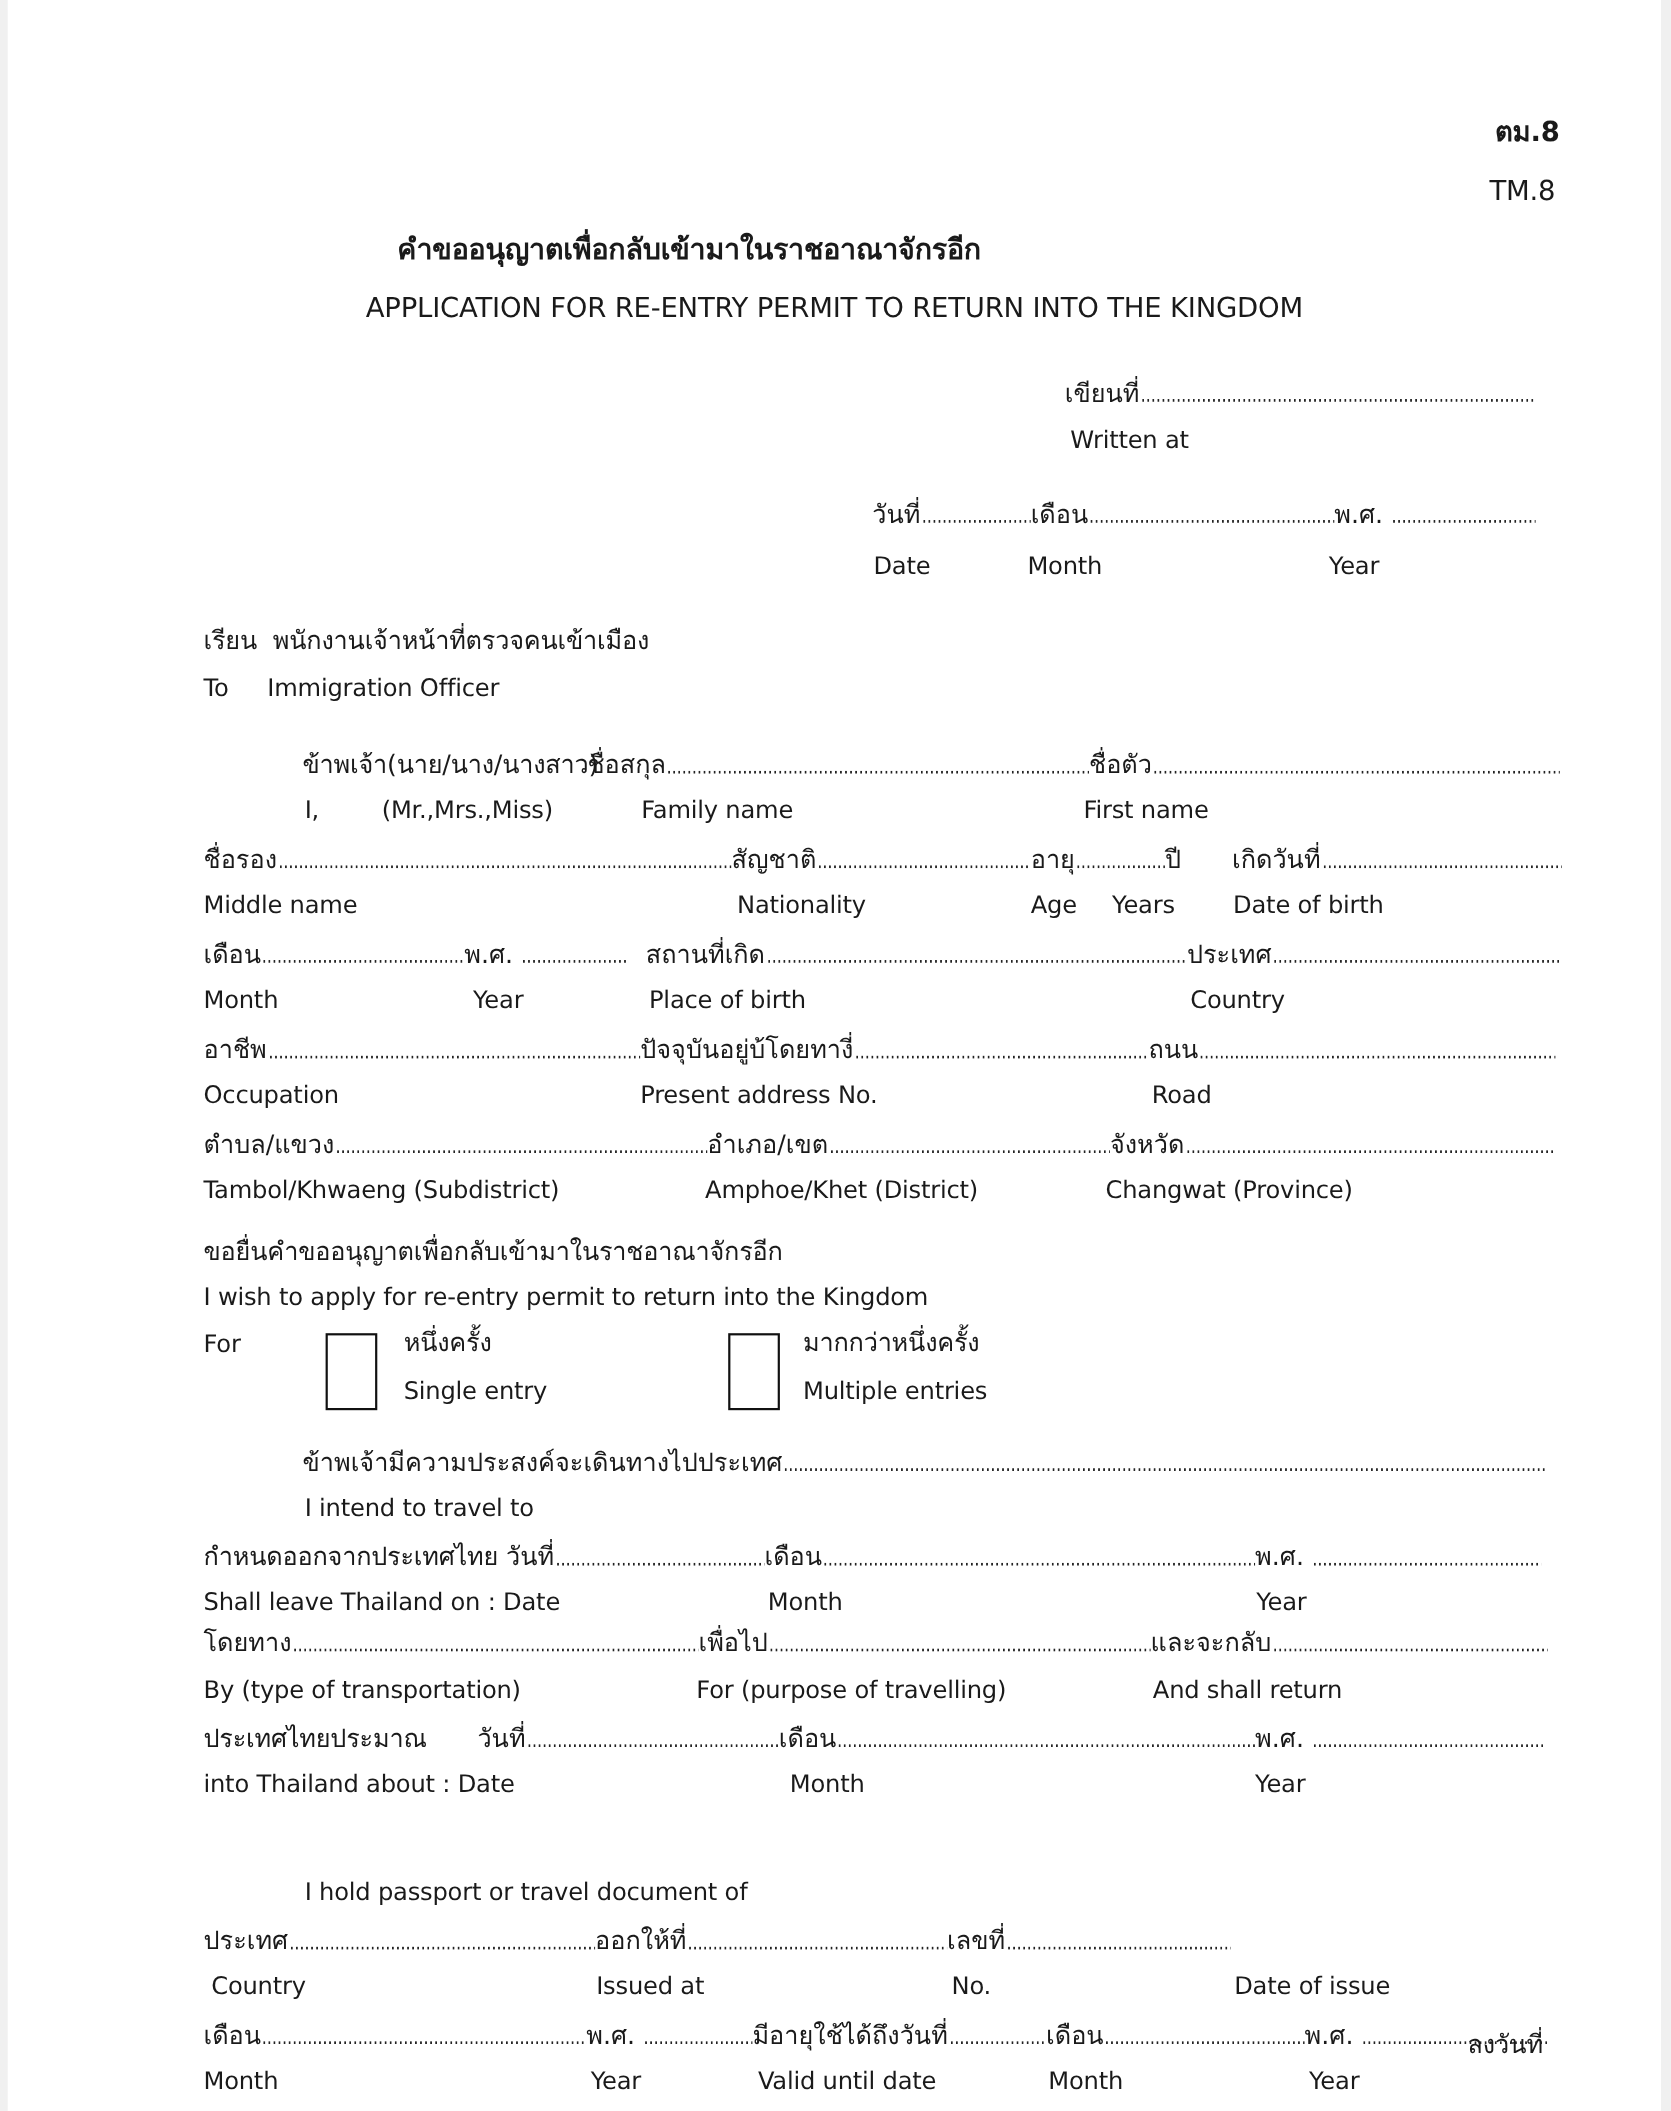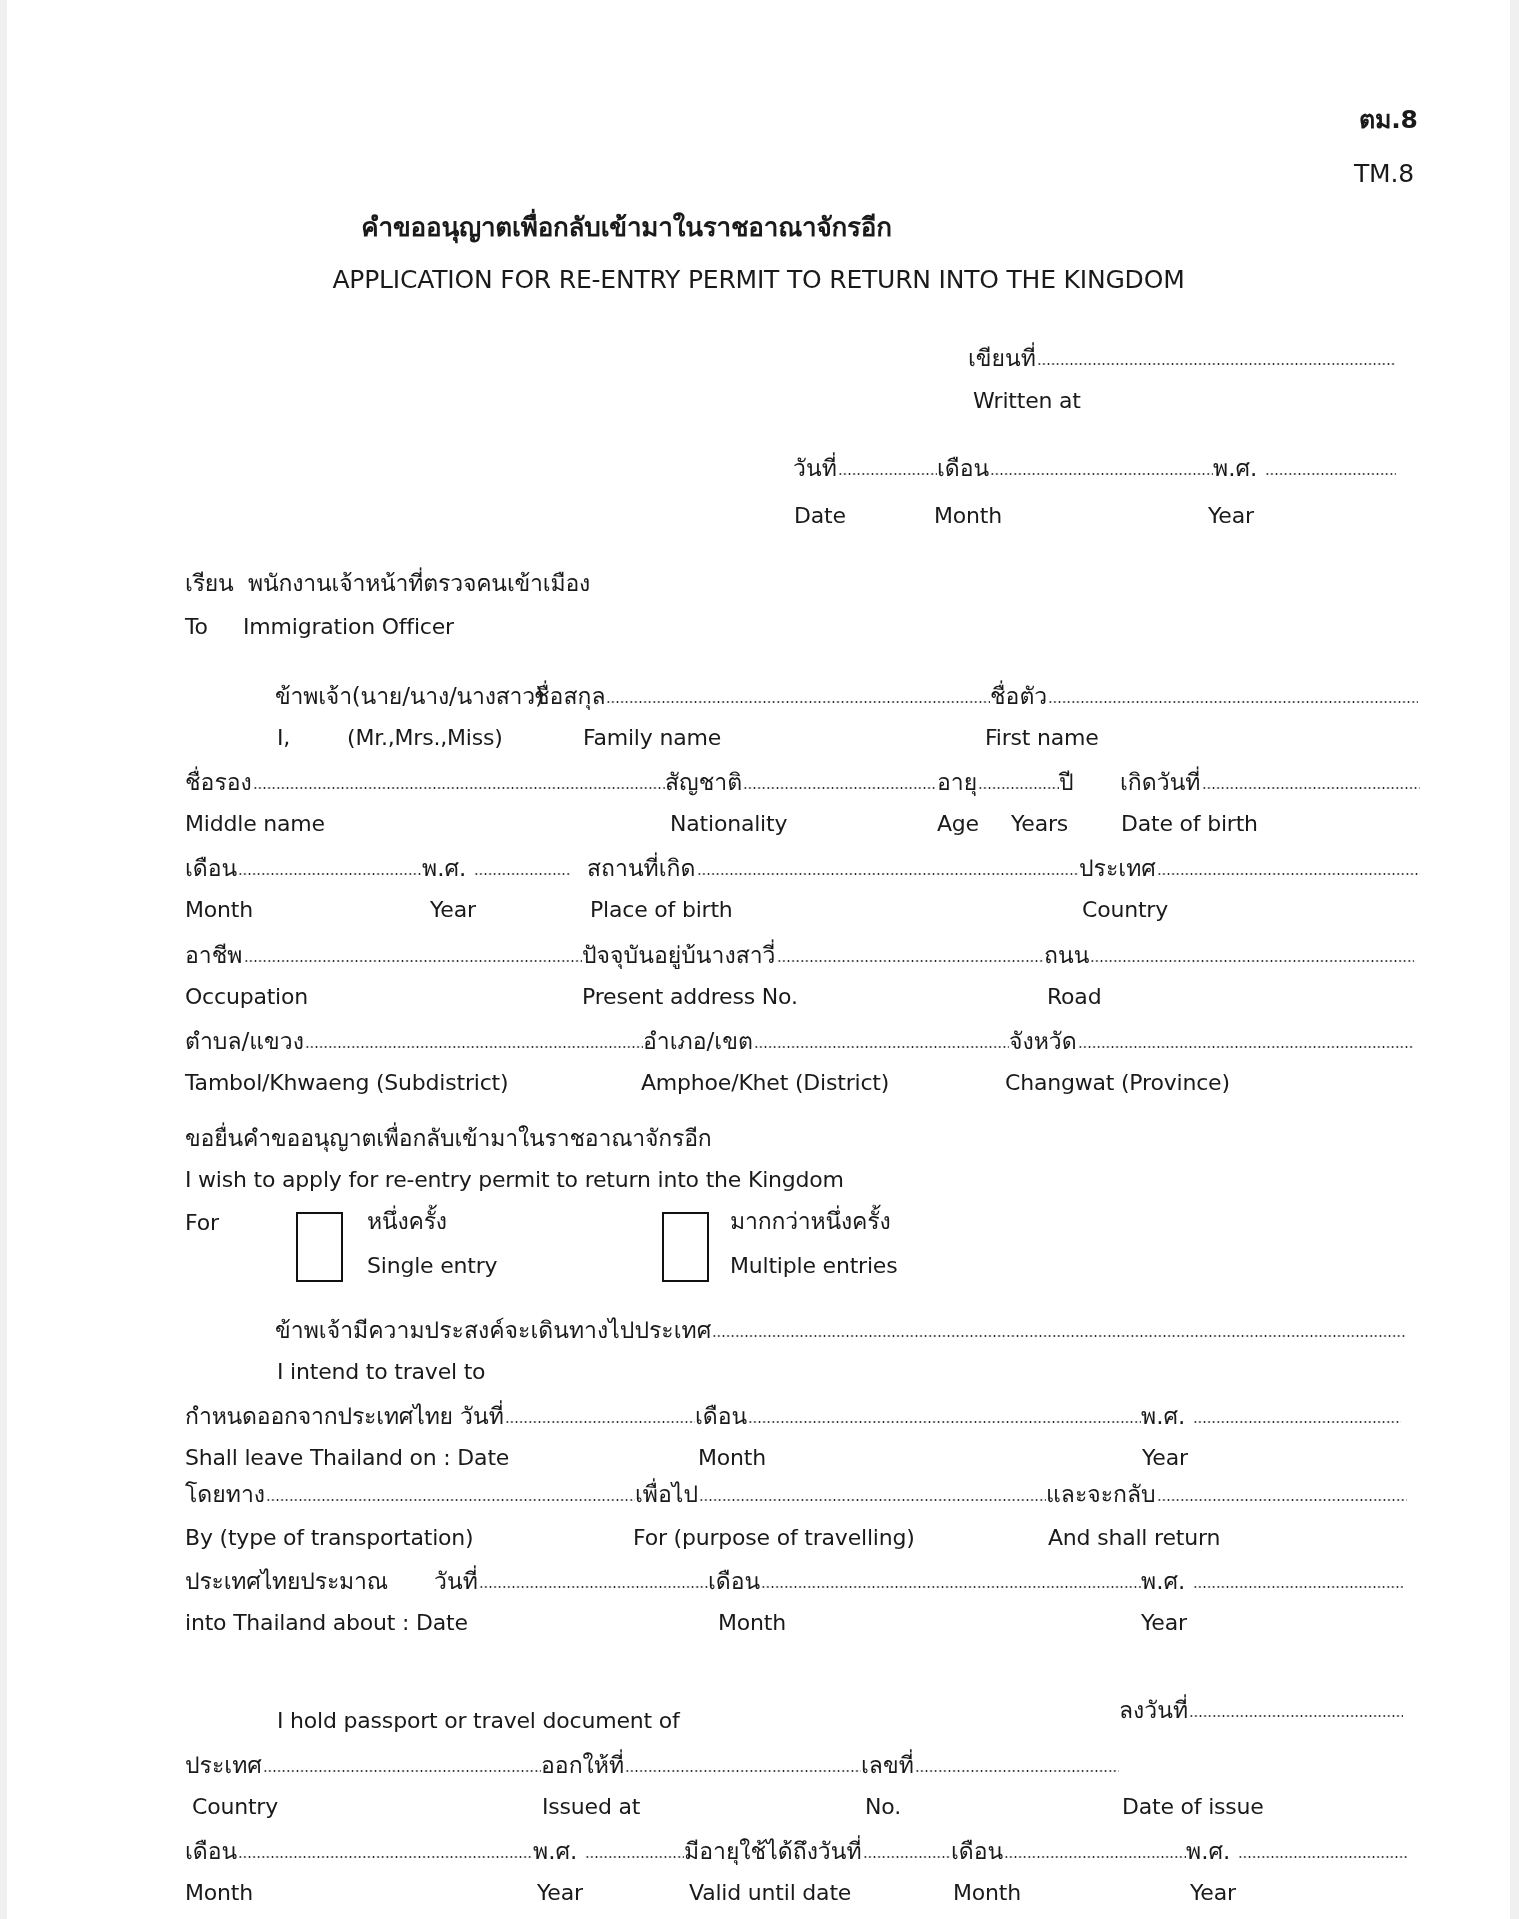--- a/index.html
+++ b/index.html
@@ -127,21 +127,21 @@
   <div class="t en" style="left:178px;top:896px;">Month</div>
   <div class="t en" style="left:423px;top:896px;">Year</div>
   <div class="t en" style="left:583px;top:896px;">Place of birth</div>
   <div class="t en" style="left:1075px;top:896px;">Country</div>
 
   <div class="field" style="left:178px;top:941px;width:397px;">
     <span class="lbl">อาชีพ</span>
     <span class="fill"></span>
   </div>
   <div class="field" style="left:575px;top:941px;width:462px;">
-    <span class="lbl">ปัจจุบันอยู่บ้นางสาวี่</span>
+    <span class="lbl">ปัจจุบันอยู่บ้โดยทางี่</span>
     <span class="fill"></span>
   </div>
   <div class="field" style="left:1037px;top:941px;width:370px;">
     <span class="lbl">ถนน</span>
     <span class="fill"></span>
   </div>
   <div class="t en" style="left:178px;top:983px;">Occupation</div>
   <div class="t en" style="left:575px;top:983px;">Present address No.</div>
   <div class="t en" style="left:1040px;top:983px;">Road</div>
 
@@ -236,21 +236,21 @@
     <span class="fill"></span>
   </div>
   <div class="field" style="left:534px;top:1751px;width:320px;">
     <span class="lbl">ออกให้ที่</span>
     <span class="fill"></span>
   </div>
   <div class="field" style="left:854px;top:1751px;width:258px;">
     <span class="lbl">เลขที่</span>
     <span class="fill"></span>
   </div>
-  <div class="field" style="left:1112px;top:1696px;width:284px;">
+  <div class="field" style="left:1112px;top:1845px;width:284px;flex-direction:column;">
     <span class="lbl">ลงวันที่</span>
     <span class="fill"></span>
   </div>
   <div class="t en" style="left:185px;top:1793px;">Country</div>
   <div class="t en" style="left:535px;top:1793px;">Issued at</div>
   <div class="t en" style="left:858px;top:1793px;">No.</div>
   <div class="t en" style="left:1115px;top:1793px;">Date  of  issue</div>
 
   <div class="field" style="left:178px;top:1837px;width:348px;">
     <span class="lbl">เดือน</span>

